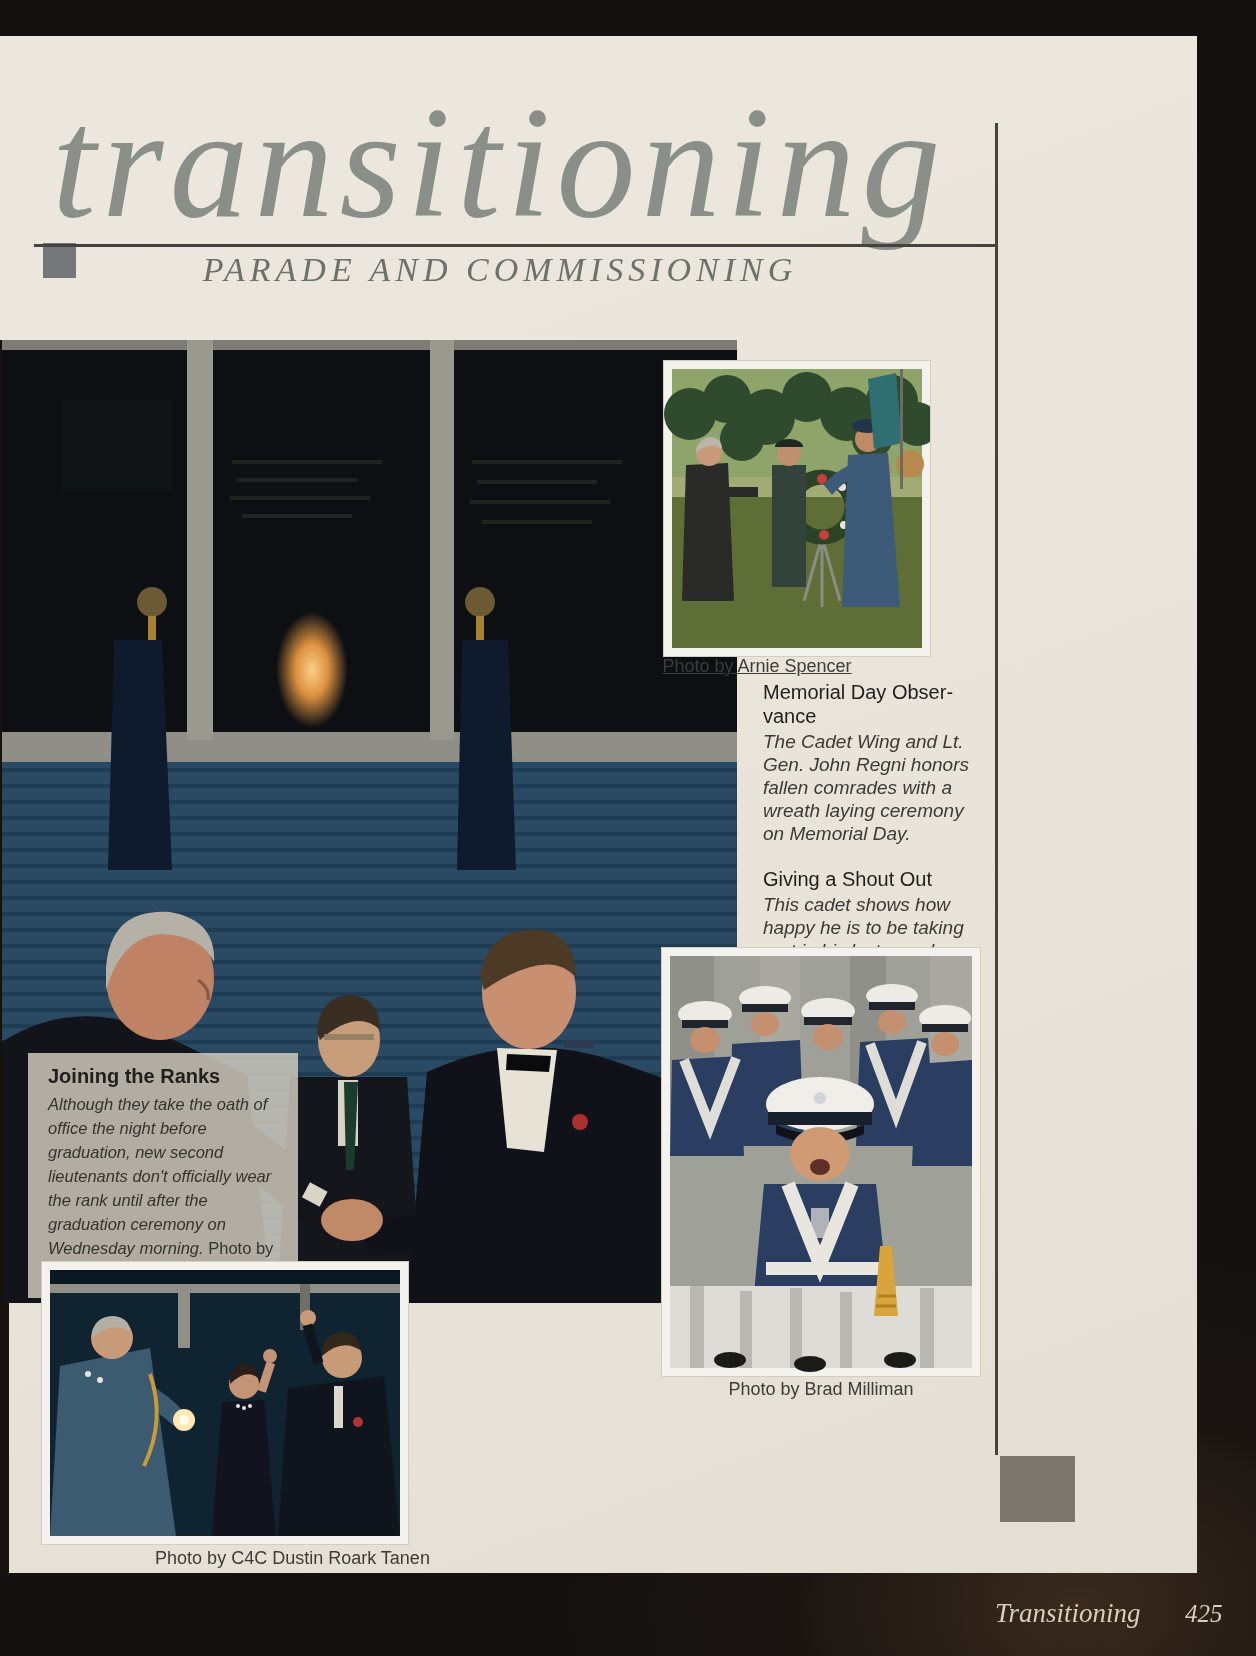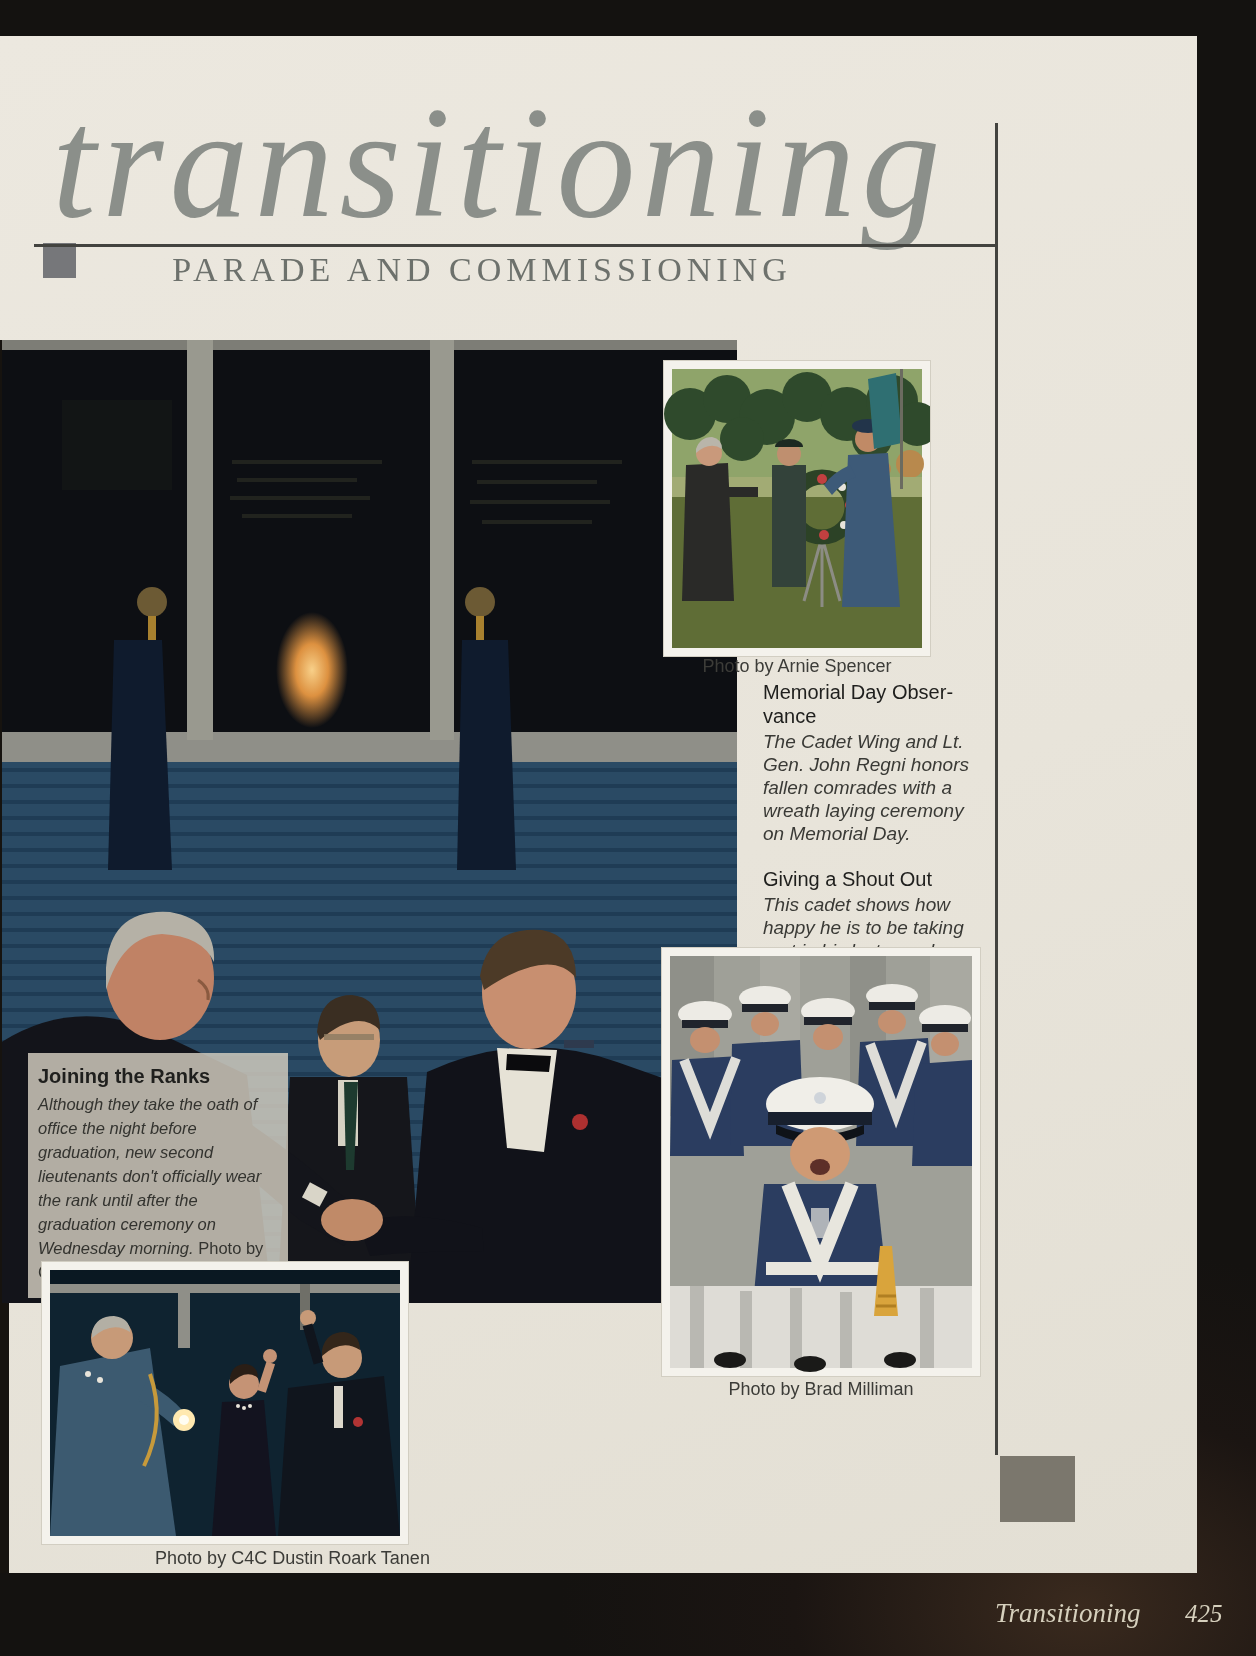--- a/index.html
+++ b/index.html
@@ -9,29 +9,29 @@
   .abs{position:absolute;}
   .page{left:0;top:36px;width:1197px;height:1537px;background:#e9e5db;
         background:linear-gradient(160deg,#ece8df 0%,#e8e4da 55%,#e3dfd4 100%);}
   .left-sliver{left:0;top:340px;width:9px;height:1233px;background:#16130f;}
   .title-script{left:52px;top:78px;width:900px;height:180px;
         font-family:"Liberation Serif",serif;font-style:italic;font-weight:400;
         font-size:158px;line-height:170px;letter-spacing:6px;color:#8b8f8a;white-space:nowrap;}
   .title-rule{left:34px;top:244px;width:963px;height:3px;background:#43433f;}
   .title-square{left:43px;top:243px;width:33px;height:35px;background:#76777a;}
   .vrule{left:995px;top:123px;width:3px;height:1332px;background:#43433f;}
-  .subtitle{left:132px;top:251px;width:700px;text-align:center;
-        font-family:"Liberation Serif",serif;font-size:34px;
+  .subtitle{left:150px;top:251px;width:700px;text-align:center;
+        font-family:"Liberation Serif",serif;font-style:italic;font-size:34px;
         letter-spacing:5px;color:#6d716c;}
   .photo-frame{background:#f4f2ec;box-shadow:0 0 0 1px #d2cec2;}
   .photo-frame svg{display:block;}
   .caption{font-size:18px;color:#3c3c38;}
   .story h3{margin:0 0 2px 0;font-size:20px;line-height:24px;color:#1f1f1d;font-weight:normal;}
   .story p{margin:0 0 22px 0;font-size:19px;line-height:23px;color:#3a3a36;font-style:italic;}
-  .joining{background:rgba(208,202,190,0.84);padding:12px 14px 14px 10px;}
+  .joining{background:rgba(208,202,190,0.84);padding:12px 14px 14px 20px;}
   .joining h3{margin:0 0 4px 0;font-size:20px;color:#1f1f1d;font-weight:bold;}
   .joining p{margin:0;font-size:16.5px;line-height:24px;color:#33332f;}
   .joining .it{font-style:italic;}
   .joining .credit{font-style:normal;}
   .footer-text{font-family:"Liberation Serif",serif;font-style:italic;color:#d6d0bd;}
 </style>
 </head>
 <body>
 
 <div id="canvas">
@@ -160,21 +160,21 @@
         <path d="M176,86 L216,84 L228,238 L170,238 Z" fill="#3d5a78"></path>
         <circle cx="196" cy="70" r="13" fill="#c08a66"></circle>
         <ellipse cx="196" cy="57" rx="16" ry="7" fill="#22344a"></ellipse>
         <path d="M178,96 Q160,104 152,116 L160,126 Q172,112 184,108 Z" fill="#3d5a78"></path>
 
         <path d="M196,10 L224,4 L230,74 L202,80 Z" fill="#2f6f72"></path>
         <rect x="228" y="0" width="3" height="120" fill="#6b6b60"></rect>
       </g>
     </svg>
   </div>
-  <div class="abs caption" style="left:664px;top:656px;width:266px;text-align:center;">Photo by Arnie Spencer</div>
+  <div class="abs caption" style="left:624px;top:656px;width:266px;text-align:center;text-decoration:underline;">Photo by Arnie Spencer</div>
 
   <div class="abs story" style="left:763px;top:680px;width:218px;">
     <h3><span>Memorial Day Obser-</span><br><span>vance</span></h3>
     <p>The Cadet Wing and Lt. Gen. John Regni honors fallen comrades with a wreath laying ceremony  on Memorial Day.</p>
     <h3>Giving a Shout Out</h3>
     <p>This cadet shows how happy he is to be taking part in his last parade as a member of the Cadet Wing.</p>
   </div>
 
   <div class="abs photo-frame" style="left:662px;top:948px;width:318px;height:428px;">
     <svg width="318" height="428" viewBox="0 0 318 428">

